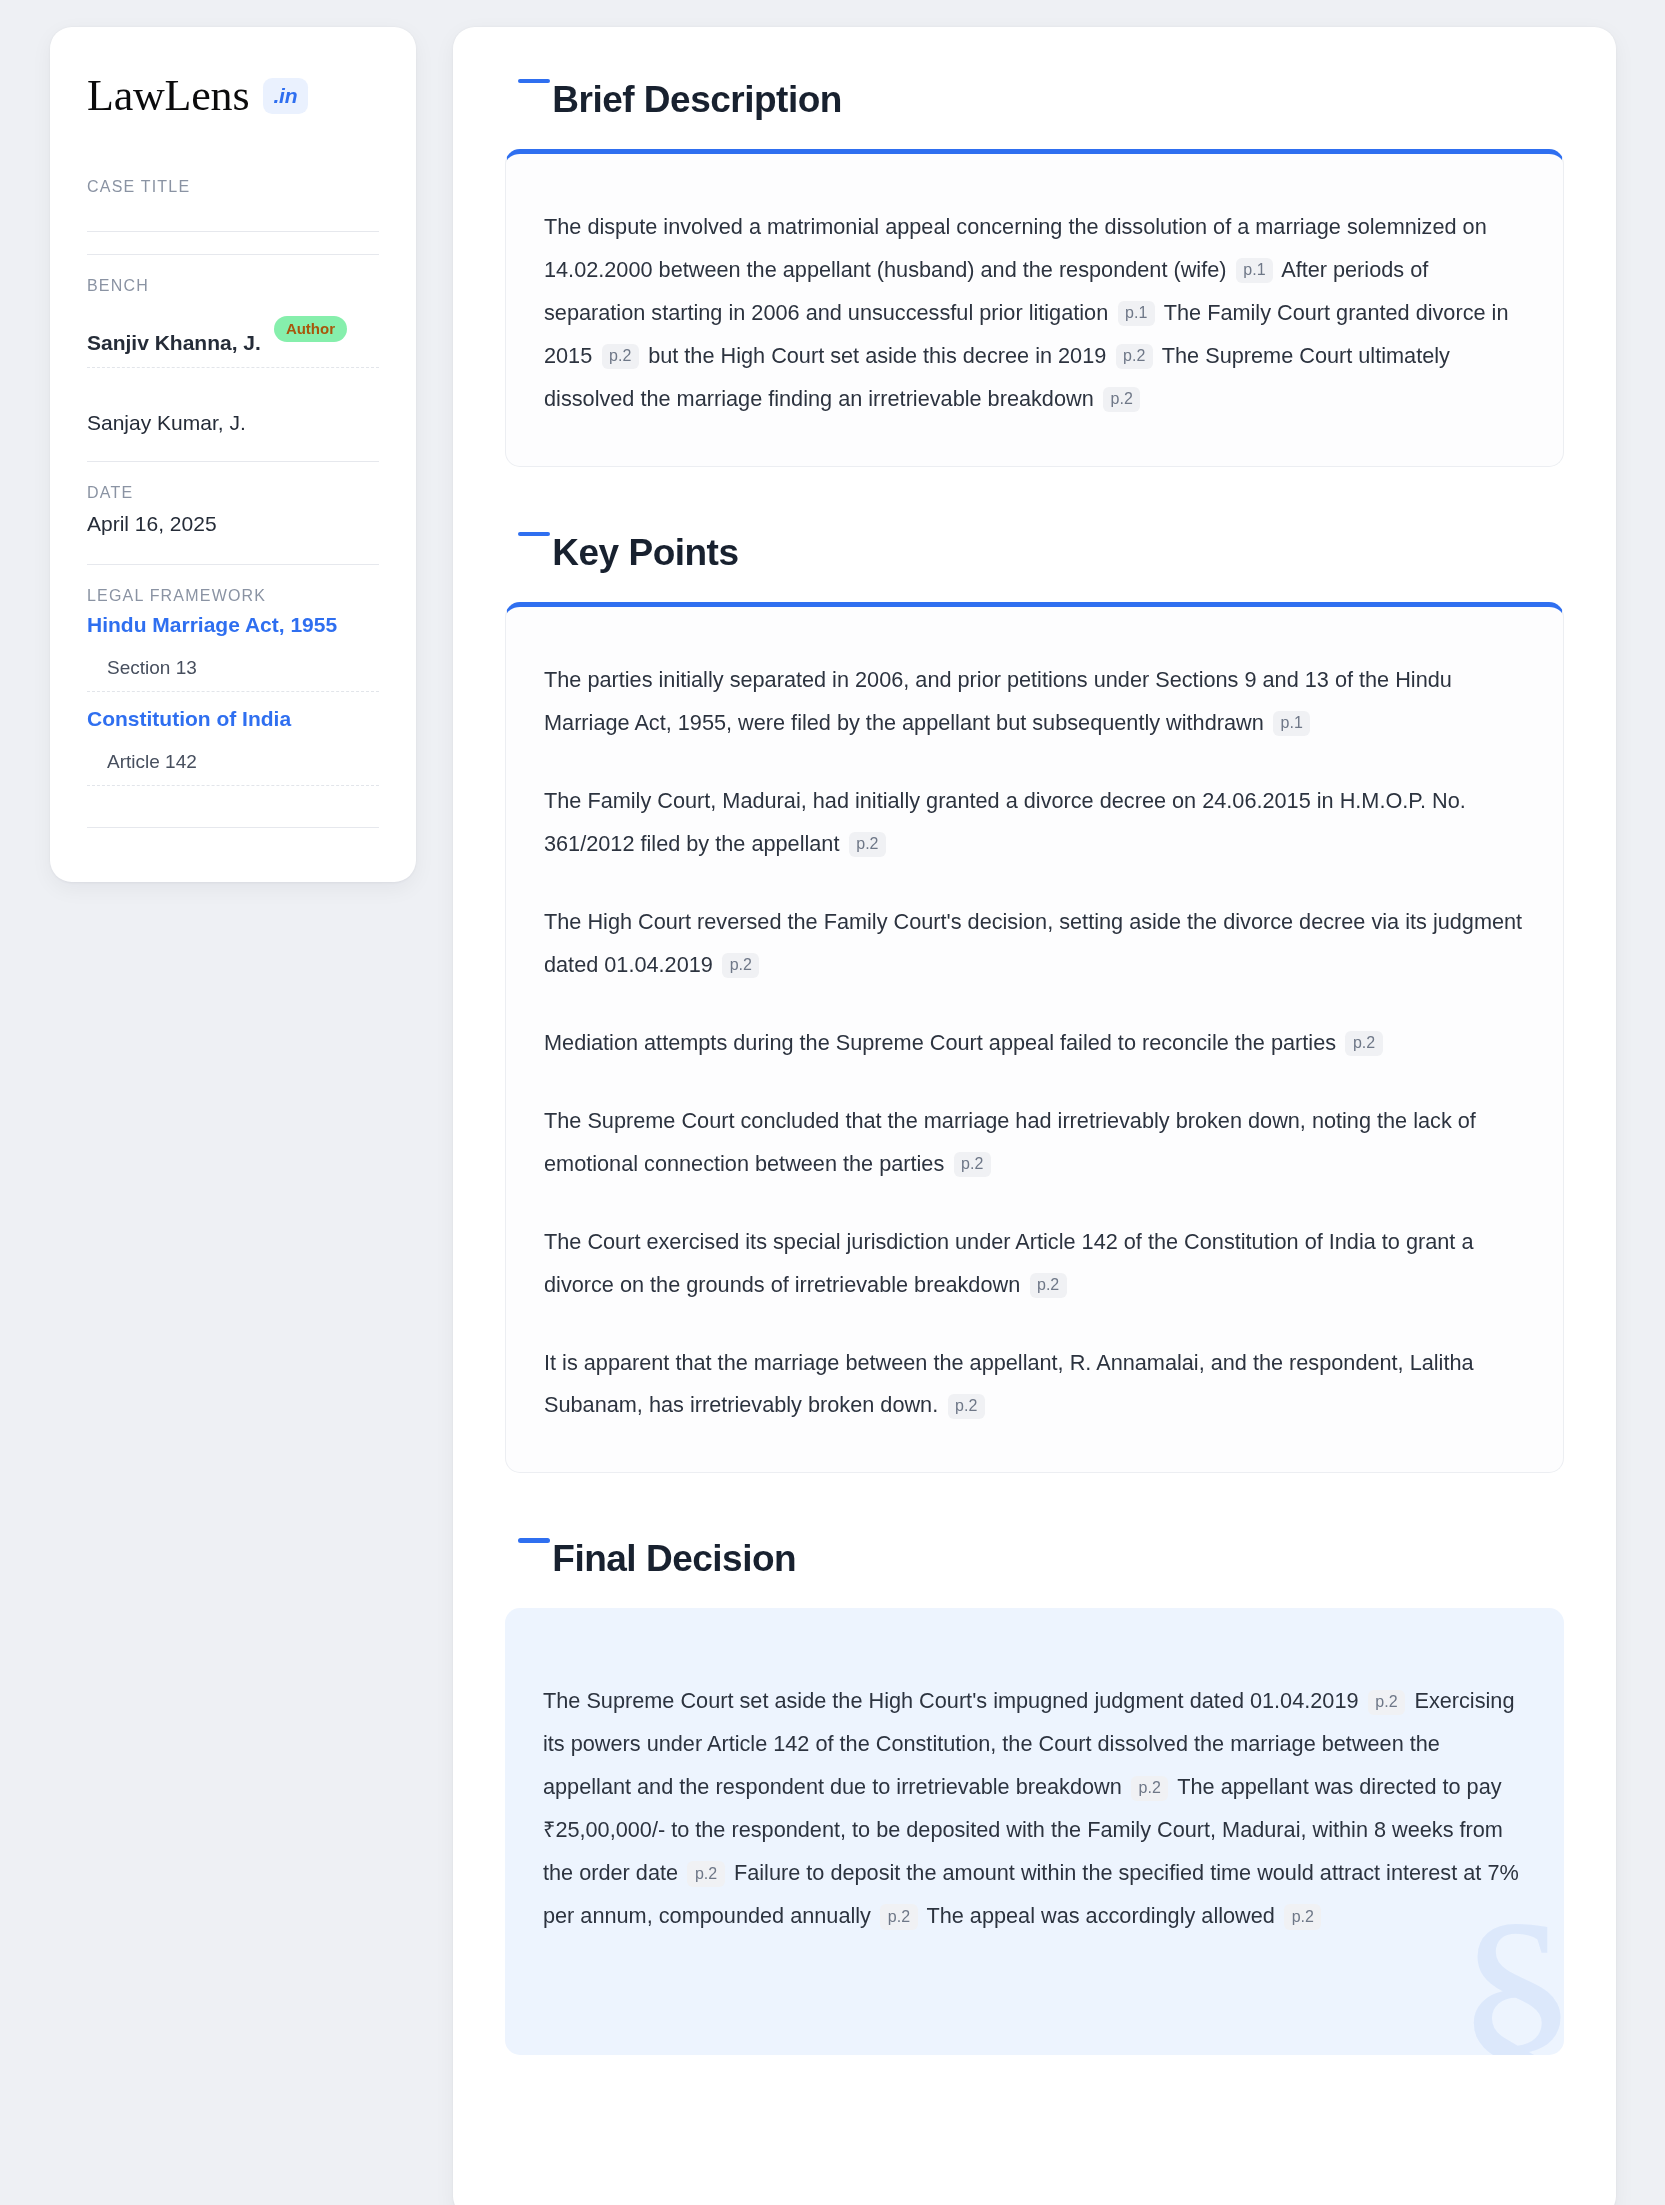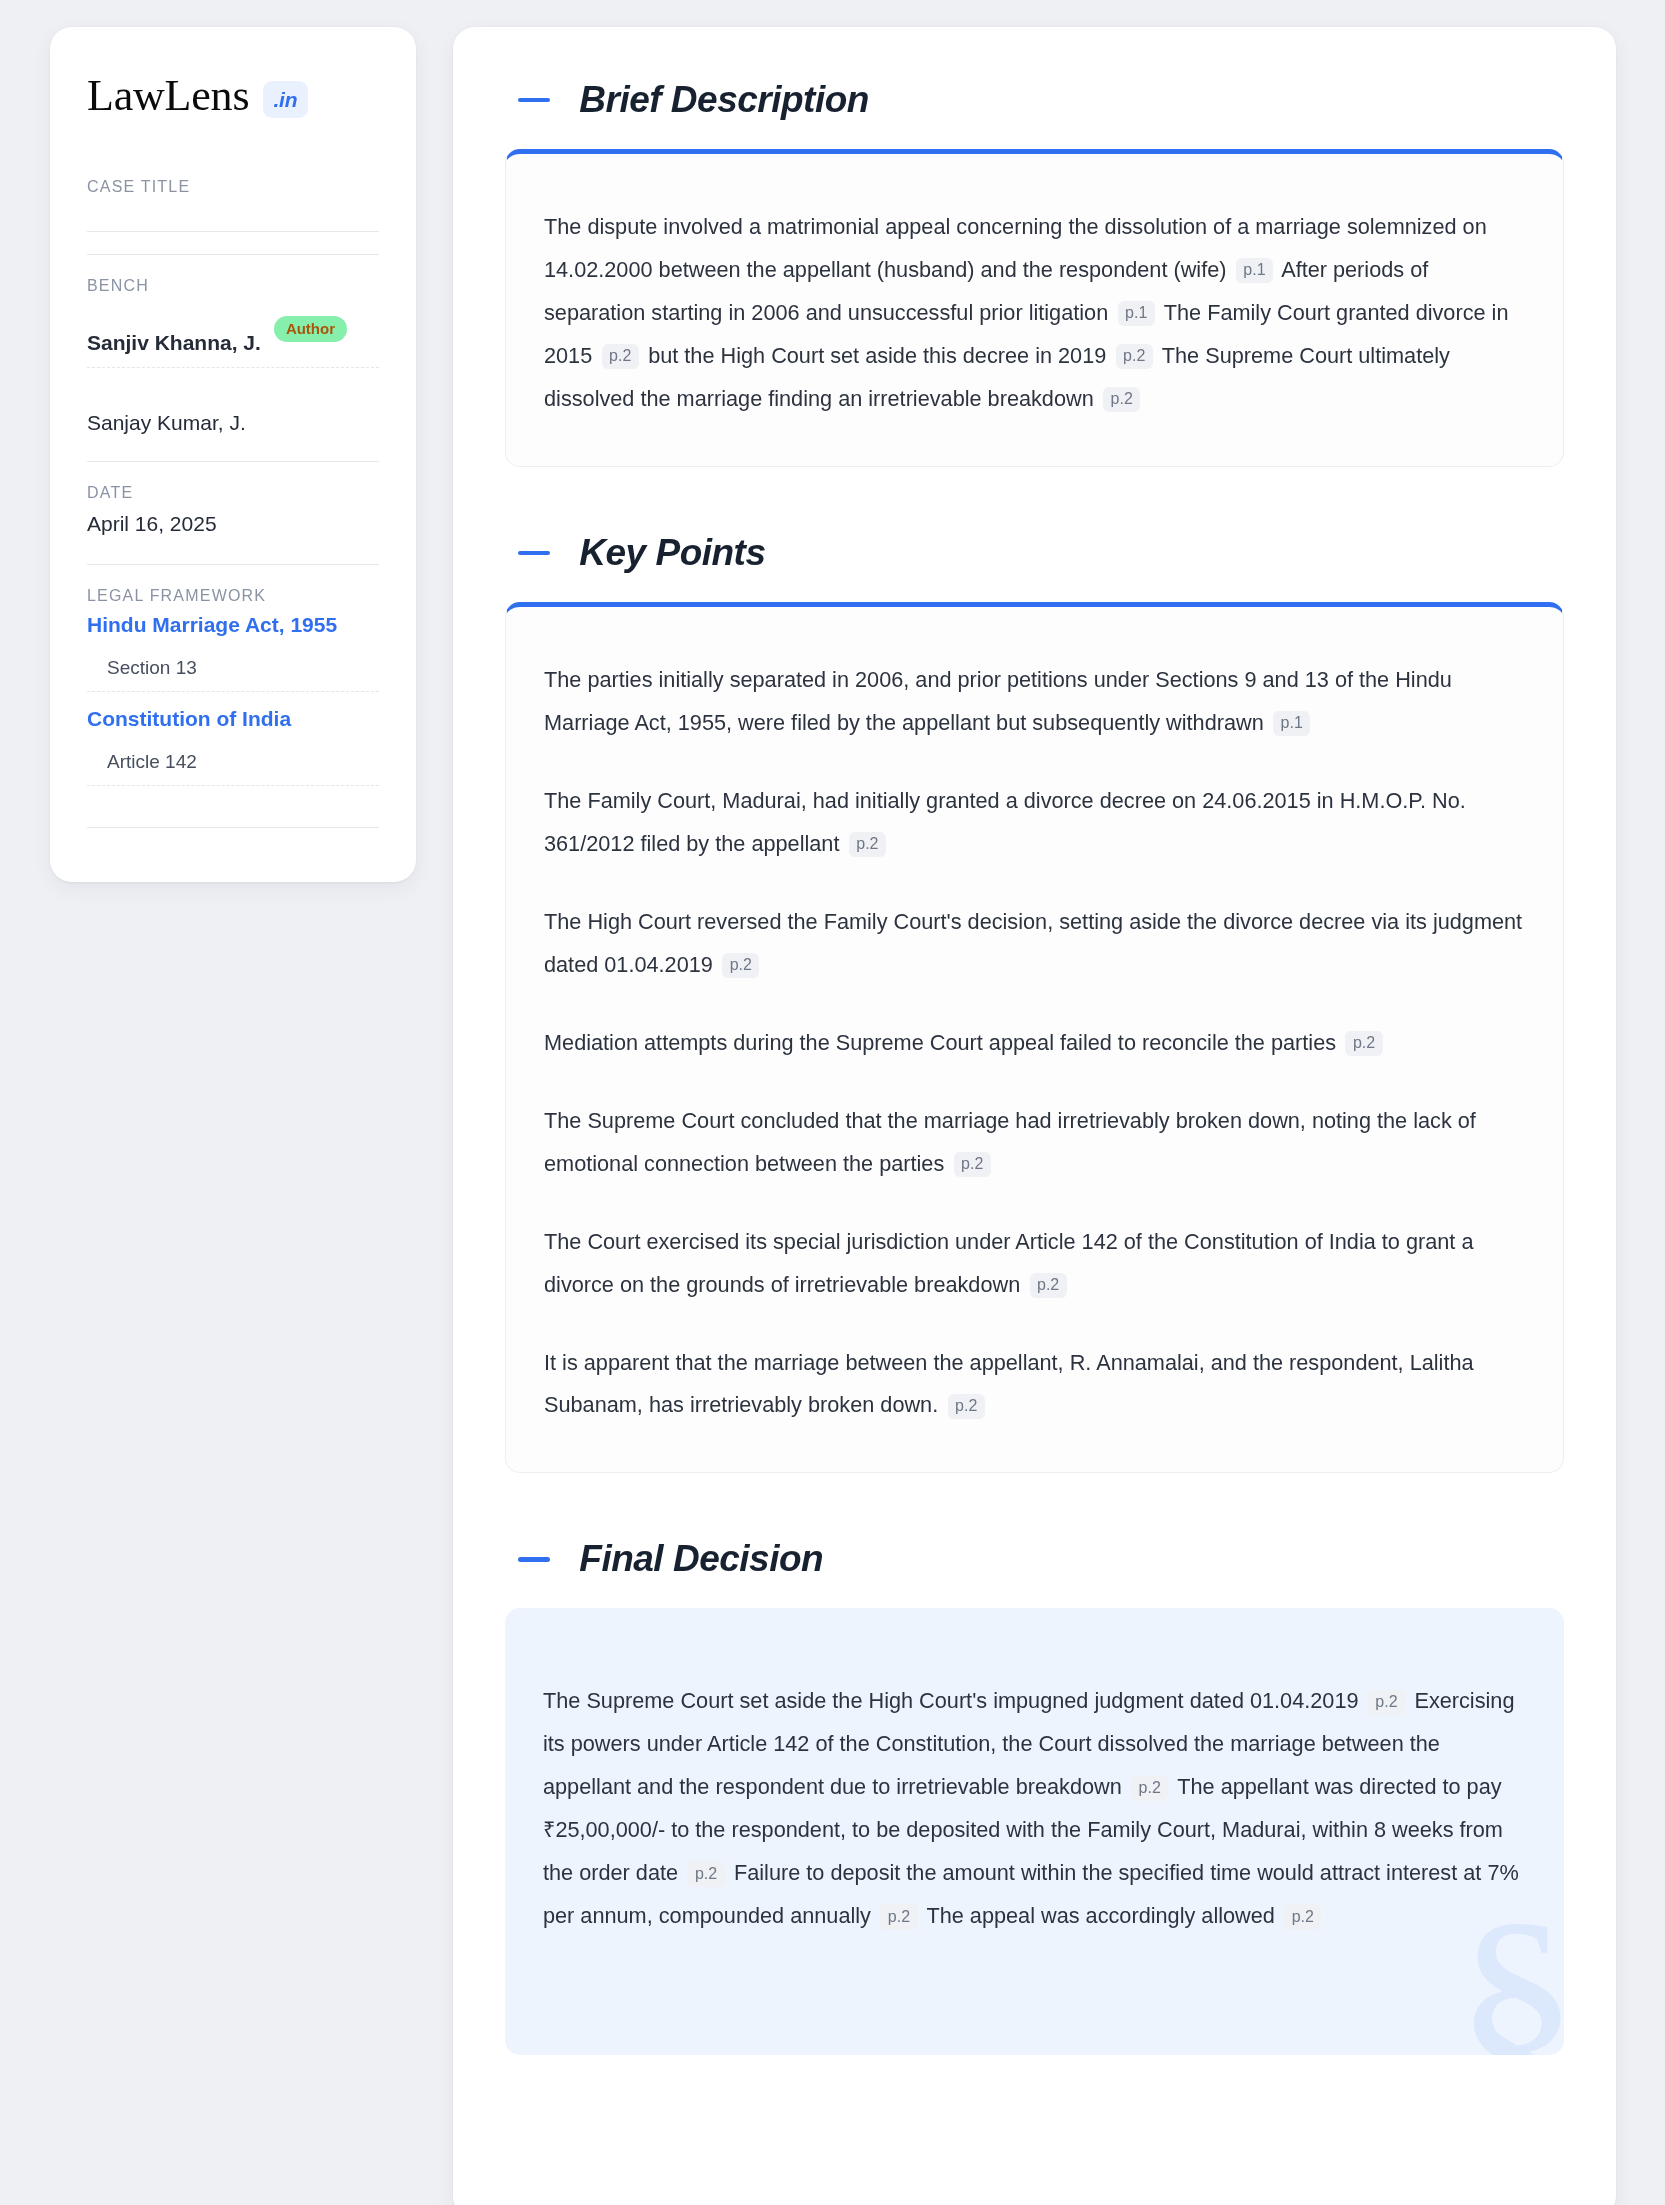--- a/index.html
+++ b/index.html
@@ -26,21 +26,21 @@
     width: 366px;
     flex: 0 0 366px;
     background: #ffffff;
     border-radius: 21.7px;
     padding: 47px 37px 33px 37px;
     box-shadow: 0 0.8px 2.5px rgba(16,24,40,.05), 0 6.7px 21.7px rgba(16,24,40,.05);
   }
 
   .logo-row {
     display: flex;
-    align-items: flex-end;
+    align-items: center;
     gap: 13.3px;
     margin-bottom: 60px;
   }
   .logo-word {
     font-family: "Liberation Serif", serif;
     font-size: 44px;
     line-height: 1;
     color: #0b0b0c;
     letter-spacing: -0.2px;
     font-weight: 400;
@@ -139,25 +139,24 @@
     border-radius: 21.7px;
     padding: 52px 52px 98px 52px;
     box-shadow: 0 0.8px 2.5px rgba(16,24,40,.05), 0 6.7px 21.7px rgba(16,24,40,.05);
     min-height: 2129px;
   }
 
   .section { margin-bottom: 15px; }
 
   .section-head {
     display: flex;
-    align-items: center;
-    gap: 29px;
+    align-items: flex-start;
+    gap: 2px;
     padding-left: 13.3px;
     margin-bottom: 28px;
-    font-style: italic;
   }
   .head-dash {
     width: 32px;
     height: 4.2px;
     border-radius: 2.5px;
     background: #2f6ff0;
     flex: 0 0 32px;
   }
   .head-title {
     font-size: 37px;

